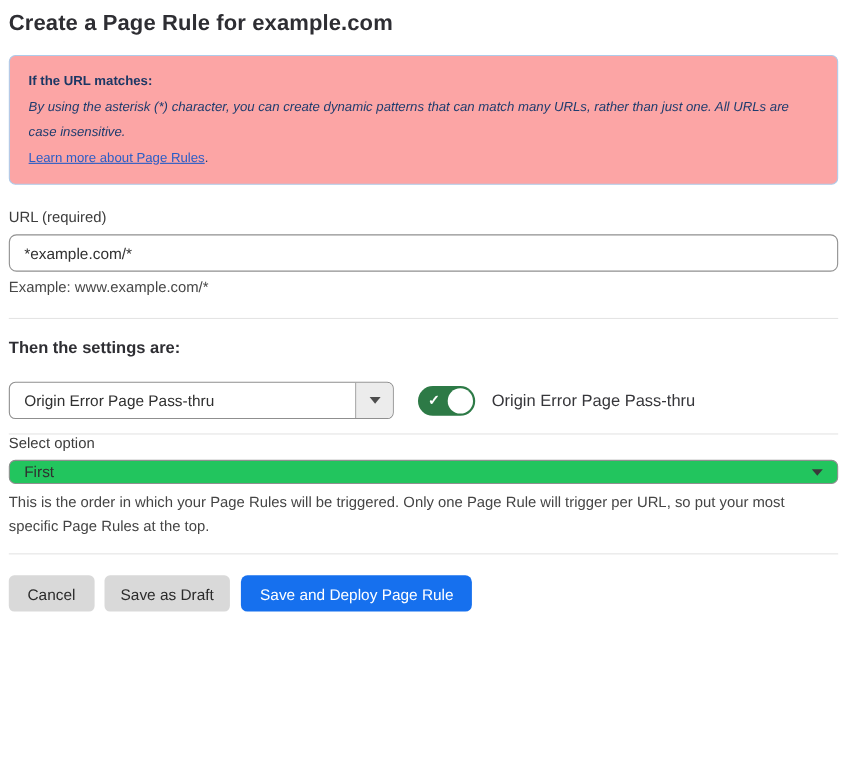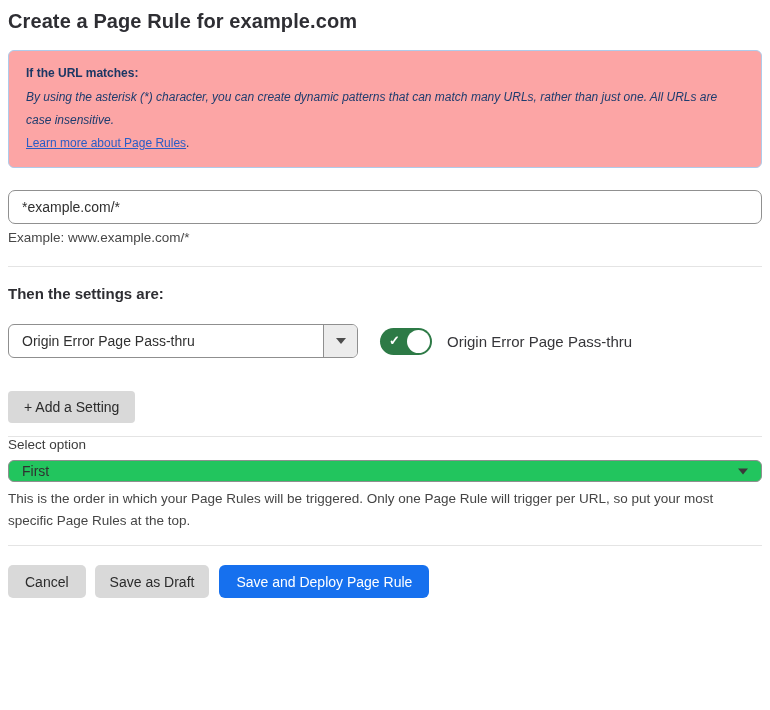--- a/index.html
+++ b/index.html
@@ -230,20 +230,21 @@
 <div class="container">
 
   <h1 class="page-title">Create a Page Rule for example.com</h1>
 
   <div class="info-box">
     <div class="info-heading">If the URL matches:</div>
     <div class="info-body">By using the asterisk (*) character, you can create dynamic patterns that can match many URLs, rather than just one. All URLs are case insensitive.</div>
     <div class="info-link-line"><a class="info-link">Learn more about Page Rules</a><span class="info-link-suffix">.</span></div>
   </div>
 
+  <div class="field-label">URL (required)</div>
   <input type="text" class="text-input" value="*example.com/*" style="">
   <div class="helper-text">Example: www.example.com/*</div>
 
   <div class="divider-wrap-1">
       <hr class="divider">
     </div>
 
   <div class="section-heading">Then the settings are:</div>
 
 
@@ -254,21 +255,20 @@
         <span class="caret-down"></span>
       </div>
     </div>
     <div class="toggle">
       <span class="toggle-check">✓</span>
       <span class="toggle-knob"></span>
     </div>
     <div class="toggle-label">Origin Error Page Pass-thru</div>
   </div>
 
-  <button class="btn btn-gray btn-add-setting">+ Add a Setting</button>
 
   <div class="divider-wrap-2">
       <hr class="divider">
     </div>
 
 
   <div class="field-label">Select option</div>
   <div class="order-select">
     <span>First</span>
     <span class="caret-down"></span>

